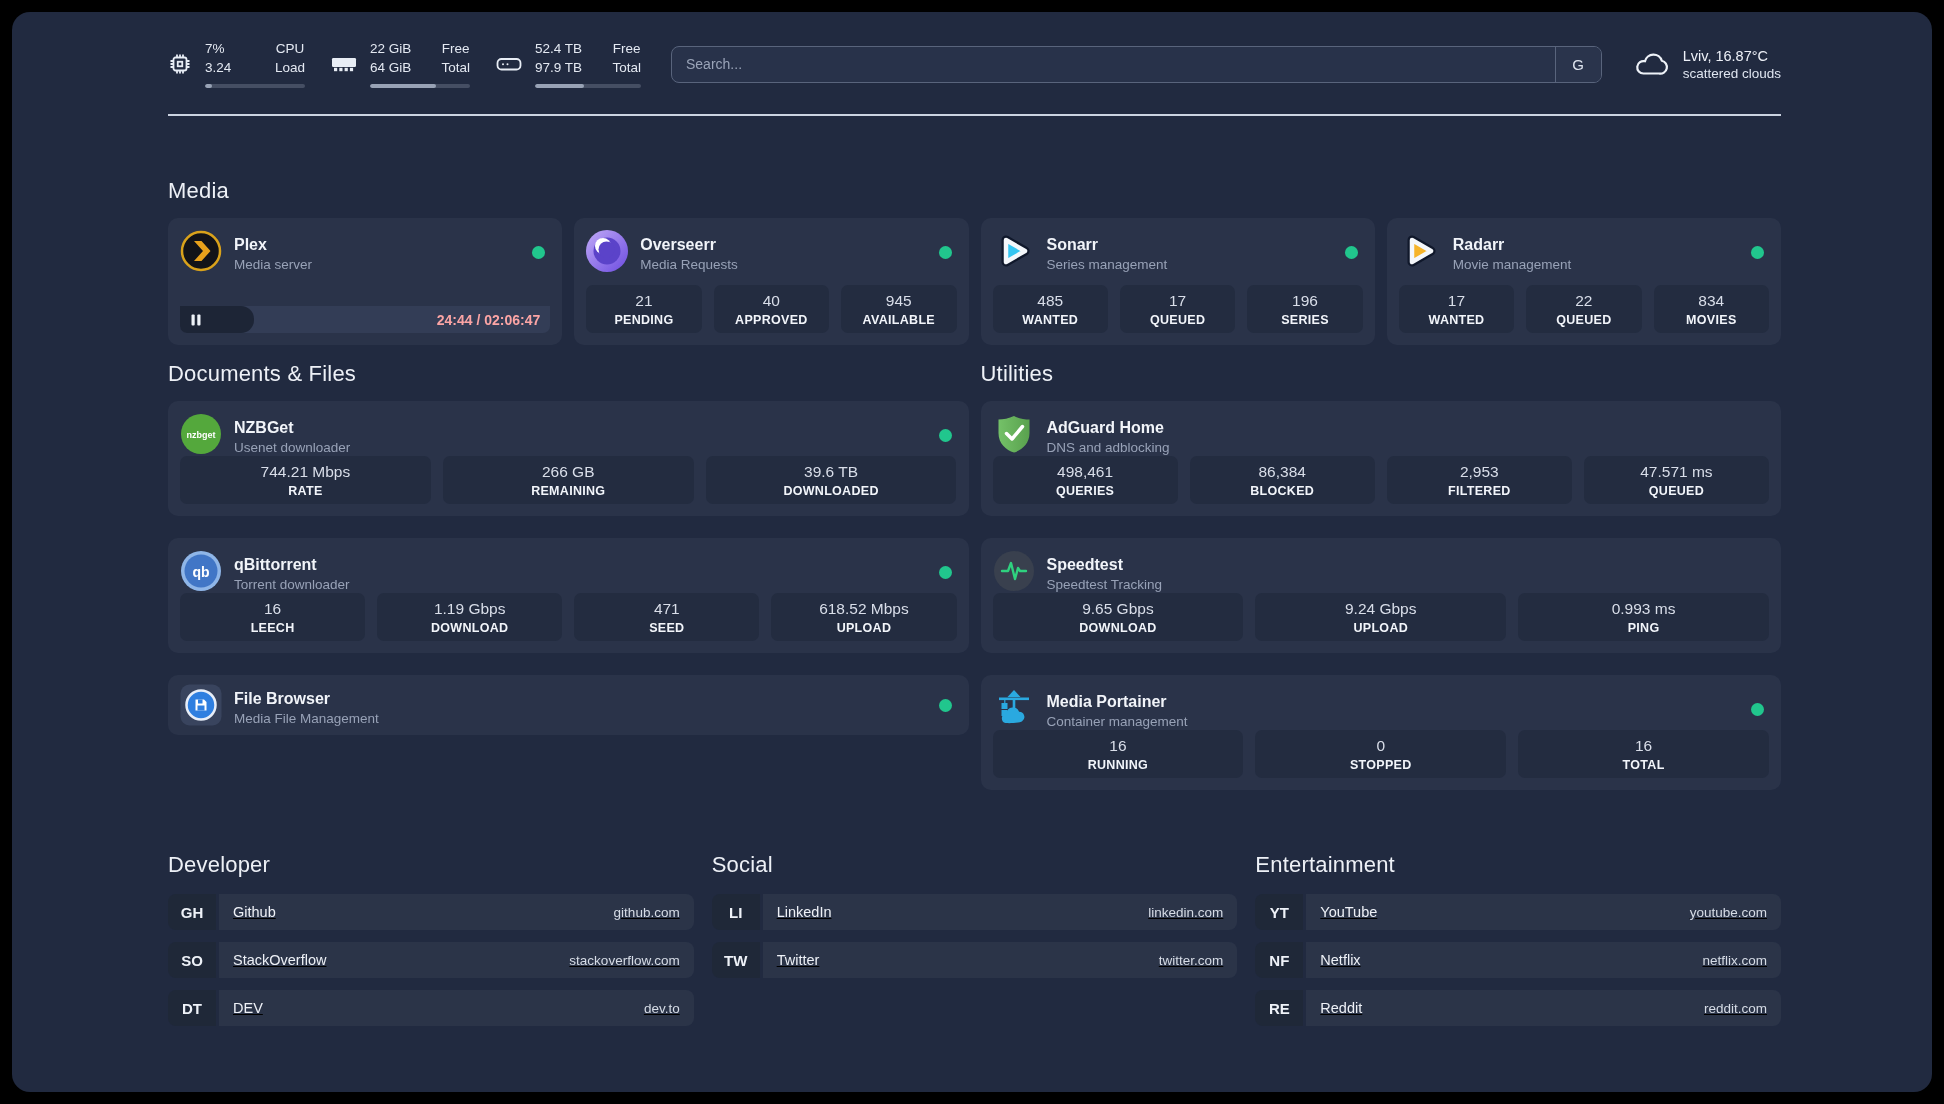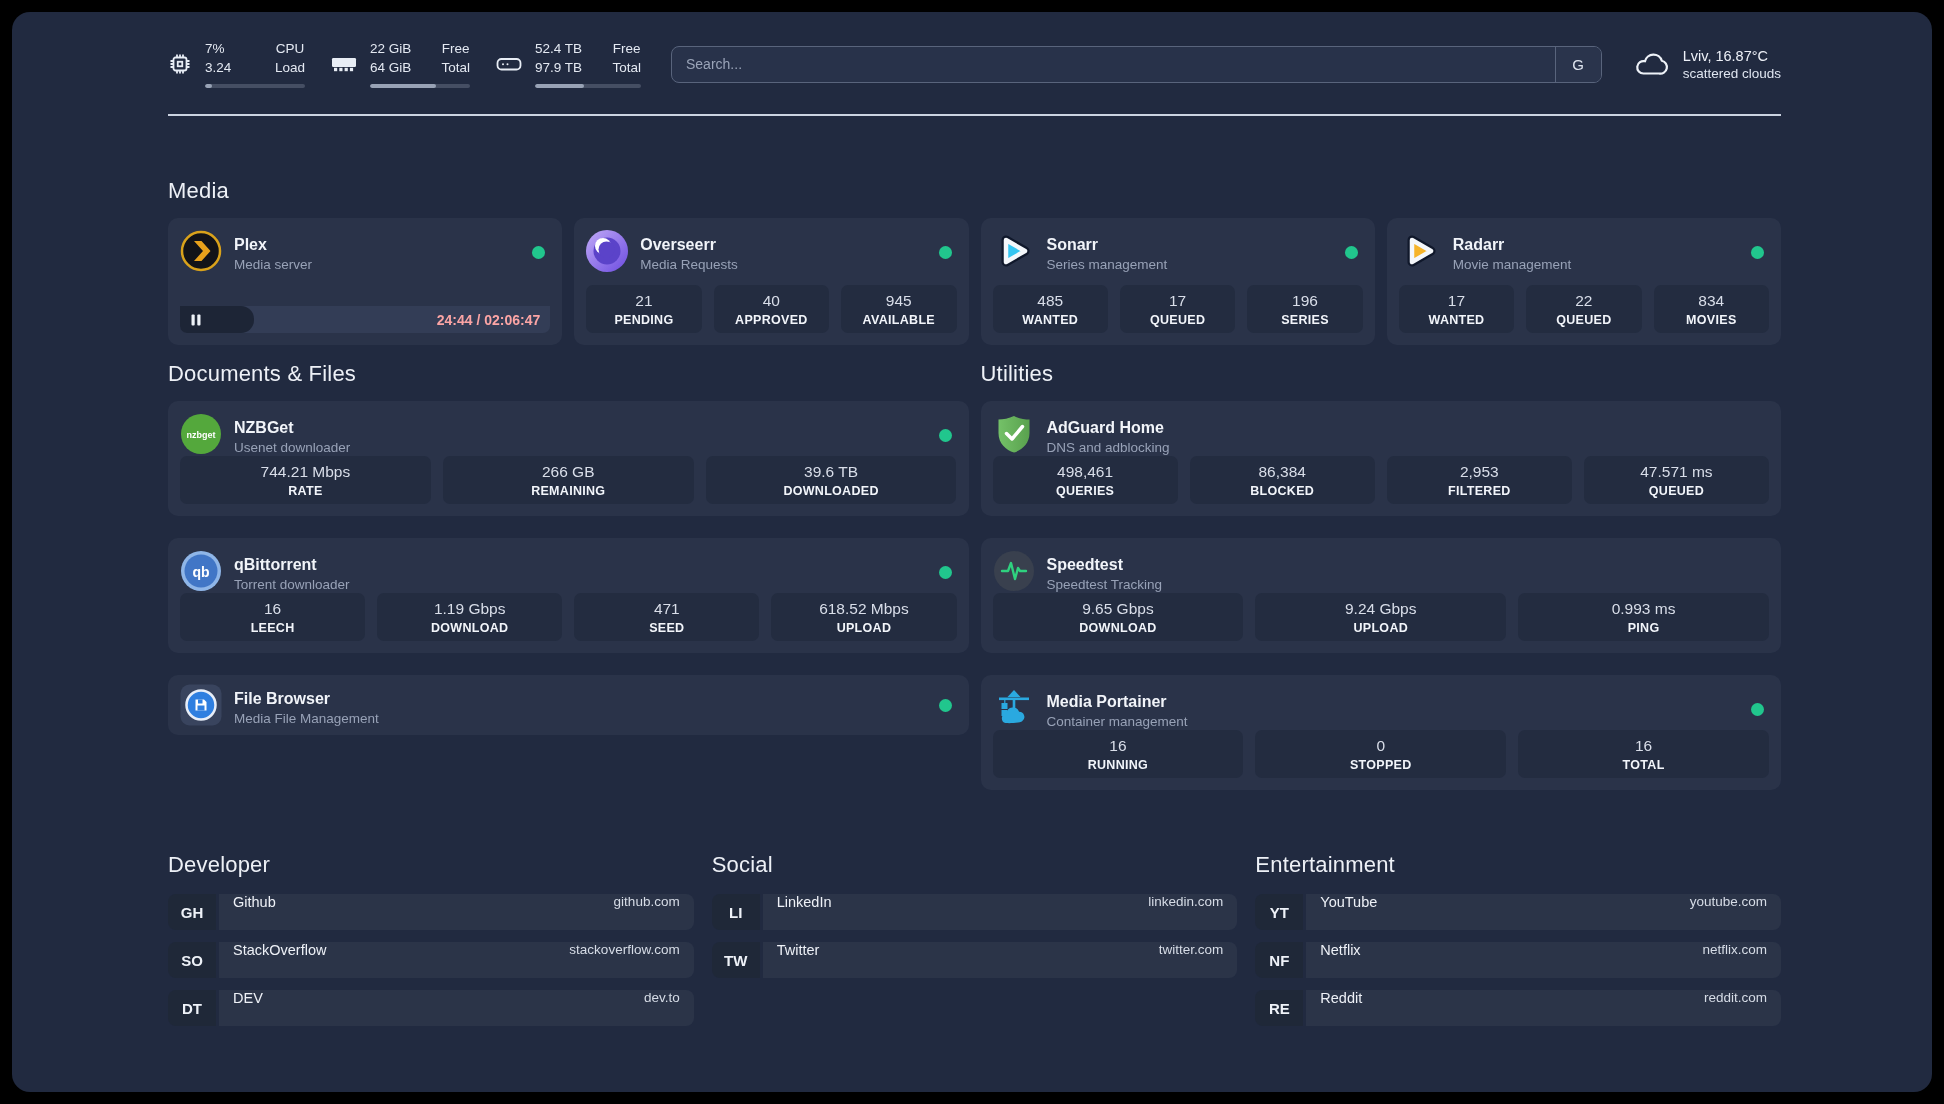--- a/index.html
+++ b/index.html
@@ -72,21 +72,21 @@
   .vstack { display:flex; flex-direction:column; gap:22px; }
   .vstack .card { min-height:115px; }
   .vstack .card.slim { min-height:58px; }
 
   
   .bookmarks { display:grid; grid-template-columns:repeat(3,1fr); gap:18px; margin-top:62px; }
   .bm-title { margin-bottom:16px; }
   .bm-row { display:flex; height:36px; margin-bottom:12px; cursor:pointer; }
   .bm-badge { width:48px; background:#1f2838; border-radius:8px 0 0 8px; display:flex; align-items:center;
               justify-content:center; font-size:15px; font-weight:600; color:#eef2f8; flex:none; margin-right:3px; }
-  .bm-pill { flex:1; background:#2b3448; border-radius:0 8px 8px 0; display:flex; align-items:flex-start; padding:0 14px; }
+  .bm-pill { flex:1; background:#2b3448; border-radius:0 8px 8px 0; display:flex; align-items:center; padding:0 14px;text-decoration:underline; }
   .bm-name { font-size:14.5px; color:#eef1f7; }
   .bm-url { margin-left:auto; font-size:13.5px; color:#d6dce6; }
 </style>
 </head>
 <body>
 
 <div class="frame">
 <div class="panel">
 <div class="inner">
 

